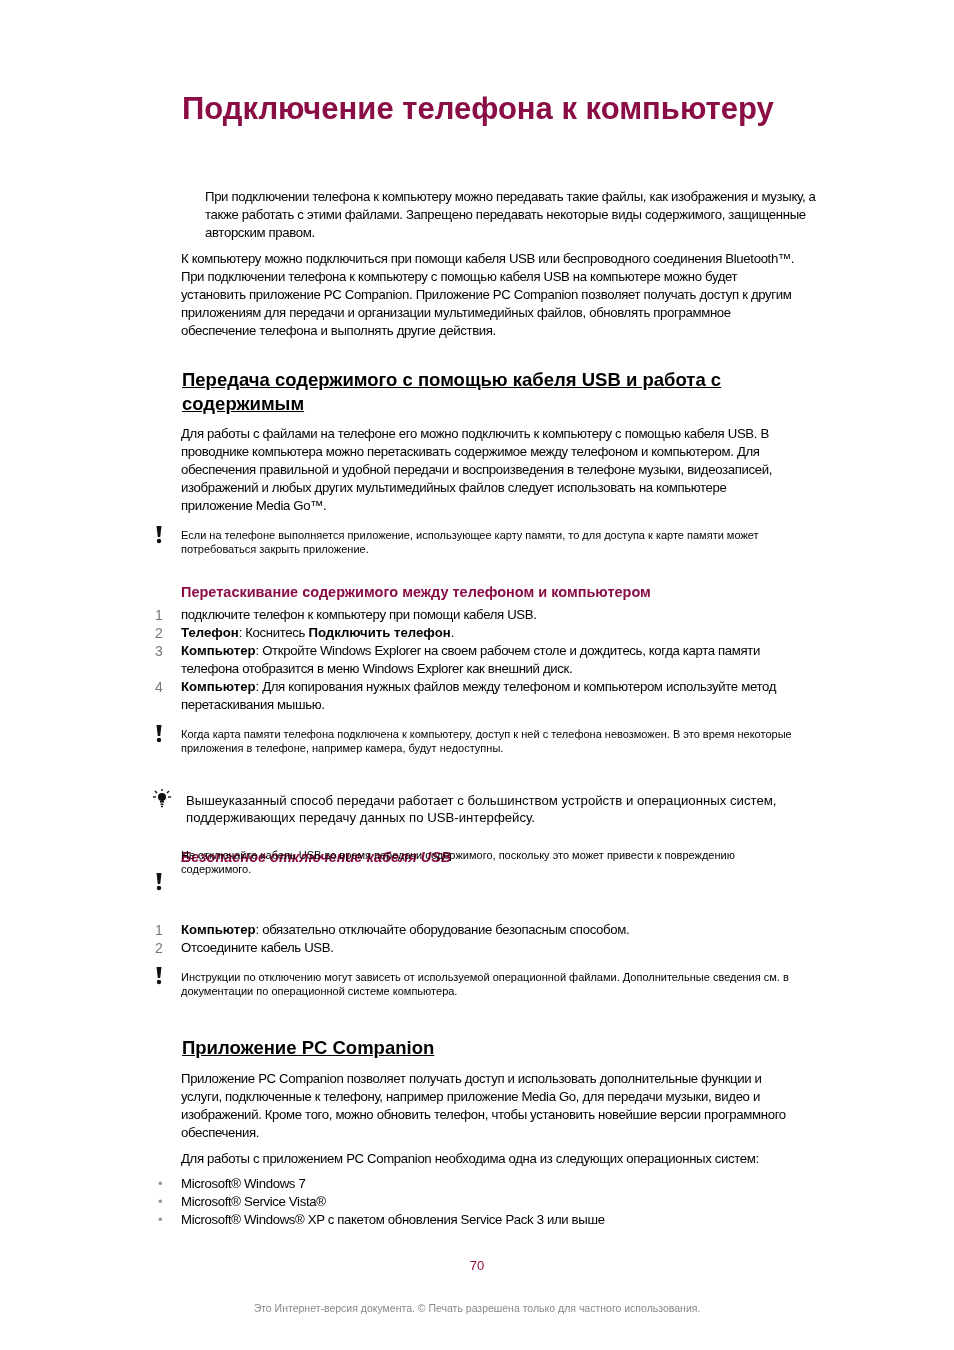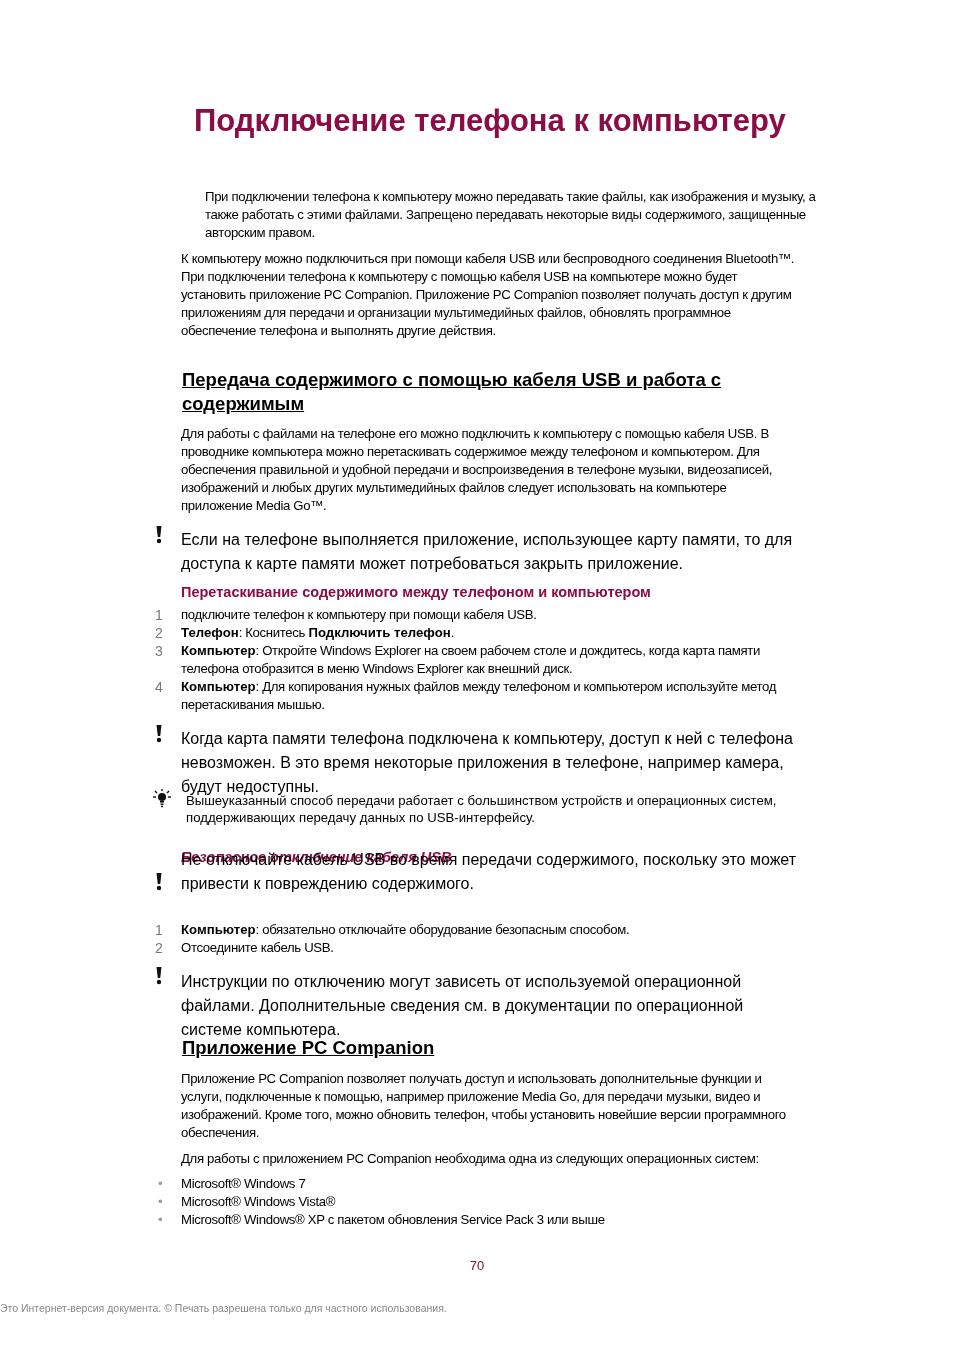--- a/index.html
+++ b/index.html
@@ -1,37 +1,37 @@
 <!DOCTYPE html>
 <html><head>
 <meta charset="utf-8">
 <style>
   html, body { margin: 0; padding: 0; background: #ffffff; }
   body { width: 954px; height: 1350px; position: relative; overflow: hidden;
          font-family: "Liberation Sans", sans-serif; color: #000; }
   .abs { position: absolute; }
   .title { left: 182px; top: 90px; width: 600px; font-size: 31px; font-weight: bold;
-           color: #8a0d45; line-height: 38px; margin: 12px; }
+           color: #8a0d45; line-height: 38px; margin: 0; }
   .para { left: 181px; width: 620px; font-size: 13.2px; line-height: 18px;
           letter-spacing: -0.35px; margin: 0; }
   .h2 { left: 182px; width: 620px; font-size: 18.5px; font-weight: bold; line-height: 24px; margin: 0; text-decoration: underline; }
   .h3 { left: 181px; font-size: 14.5px; color: #8a0d45; line-height: 18px; margin: 0; }
-  .note { left: 181px; width: 620px; font-size: 16px; line-height: 24px; margin: 0; }
+  .note { left: 181px; width: 620px; font-size: 11px; line-height: 14px; margin: 0; }
   .tip { left: 186px; width: 620px; font-size: 13.2px; line-height: 16.5px; margin: 0; }
   .step { left: 155px; width: 650px; font-size: 13.2px; line-height: 18px; letter-spacing: -0.35px; }
   .step .num { position: absolute; left: 0; color: #777; font-size: 14px; }
   .step .txt { position: absolute; left: 26px; width: 620px; }
   .step b { letter-spacing: 0; }
   .bullet { left: 158px; font-size: 13.2px; line-height: 18px; letter-spacing: -0.35px; }
   .bullet .dot { position: absolute; left: 0; color: #999; }
   .bullet .txt { position: absolute; left: 23px; white-space: nowrap; }
   .icon-excl { left: 155px; width: 8px; height: 20px; }
   .icon-bulb { left: 150px; width: 24px; height: 20px; }
   .page-num { left: 0; width: 954px; text-align: center; top: 1258px; font-size: 13px; color: #8a0d45; }
-  .footer { left: 0; width: 954px; text-align: left; top: 1302px; font-size: 10.5px; color: #888; }
+  .footer { left: 0; width: 954px; text-align: center; top: 1302px; font-size: 10.5px; color: #888; }
 </style>
 </head>
 <body>
 
 <h1 class="abs title">Подключение телефона к компьютеру</h1>
 
 <p class="abs para" style="top:188px;margin-left:24px;">При подключении телефона к компьютеру можно передавать такие файлы, как изображения и музыку, а также работать с этими файлами. Запрещено передавать некоторые виды содержимого, защищенные авторским правом.</p>
 <p class="abs para" style="top:250px;">К компьютеру можно подключиться при помощи кабеля USB или беспроводного соединения Bluetooth™. При подключении телефона к компьютеру с помощью кабеля USB на компьютере можно будет установить приложение PC Companion. Приложение PC Companion позволяет получать доступ к другим приложениям для передачи и организации мультимедийных файлов, обновлять программное обеспечение телефона и выполнять другие действия.</p>
 
 <h2 class="abs h2" style="top:368px;">Передача содержимого с помощью кабеля USB и работа с содержимым</h2>
@@ -98,30 +98,30 @@
   <span class="txt">Отсоедините кабель USB.</span>
 </div>
 
 <svg class="abs icon-excl" style="top:966px;" viewBox="0 0 8 20">
   <path d="M1.5 1 L6.5 1 L5.2 12 L2.8 12 Z" fill="#111"></path>
     <circle cx="4" cy="16" r="2.2" fill="#111"></circle>
 </svg>
 <p class="abs note" style="top:970px;">Инструкции по отключению могут зависеть от используемой операционной файлами. Дополнительные сведения см. в документации по операционной системе компьютера.</p>
 
 <h2 class="abs h2" style="top:1036px;">Приложение PC Companion</h2>
-<p class="abs para" style="top:1070px;">Приложение PC Companion позволяет получать доступ и использовать дополнительные функции и услуги, подключенные к помощью, например приложение Media Go, для передачи музыки, видео и изображений. Кроме того, можно обновить телефон, чтобы установить новейшие версии программного обеспечения.</p>
+<p class="abs para" style="top:1070px;">Приложение PC Companion позволяет получать доступ и использовать дополнительные функции и услуги, подключенные к телефону, например приложение Media Go, для передачи музыки, видео и изображений. Кроме того, можно обновить телефон, чтобы установить новейшие версии программного обеспечения.</p>
 <p class="abs para" style="top:1150px;">Для работы с приложением PC Companion необходима одна из следующих операционных систем:</p>
 
 <div class="abs bullet" style="top:1175px;">
   <span class="dot">•</span>
   <span class="txt">Microsoft® Windows 7</span>
 </div>
 <div class="abs bullet" style="top:1193px;">
   <span class="dot">•</span>
-  <span class="txt">Microsoft® Windows Vista®</span>
+  <span class="txt">Microsoft® Service Vista®</span>
 </div>
 <div class="abs bullet" style="top:1211px;">
   <span class="dot">•</span>
   <span class="txt">Microsoft® Windows® XP с пакетом обновления Service Pack 3 или выше</span>
 </div>
 
 <div class="abs page-num">70</div>
 <div class="abs footer">Это Интернет-версия документа. © Печать разрешена только для частного использования.</div>
 
 </body></html>

